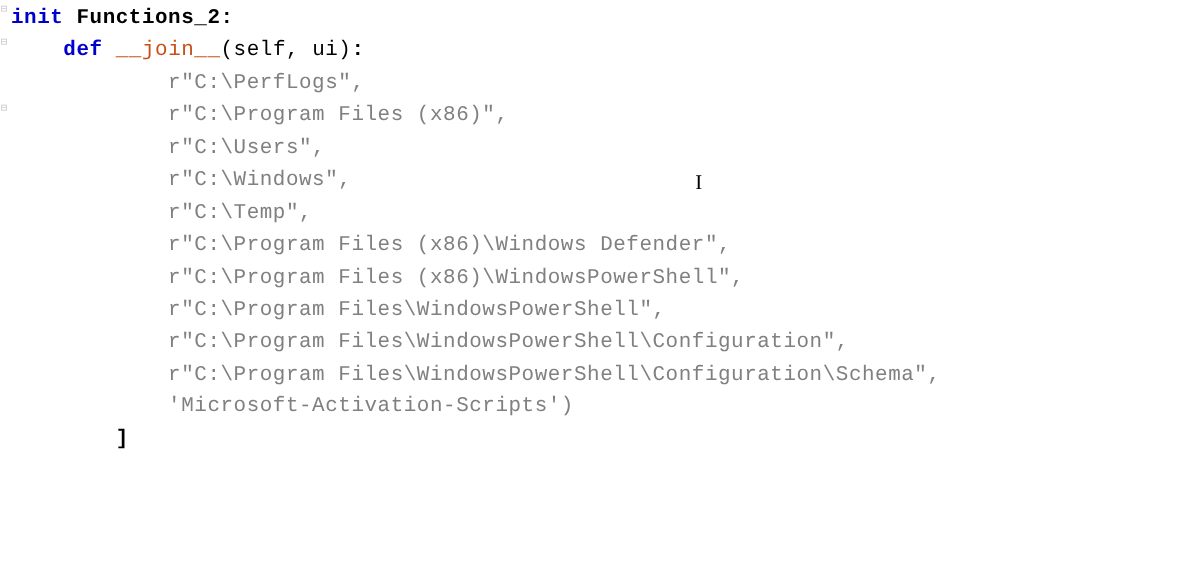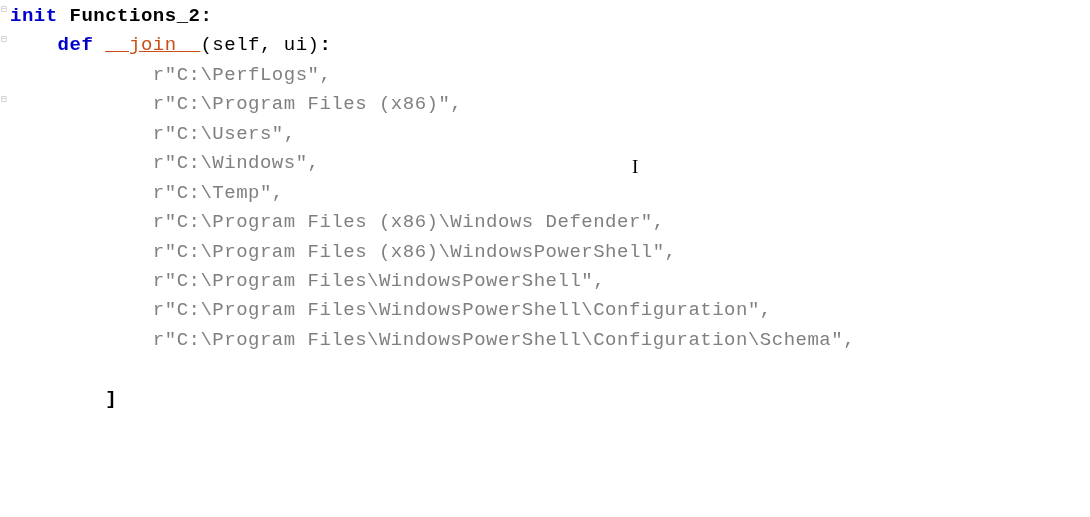--- a/index.html
+++ b/index.html
@@ -29,21 +29,21 @@
       color: #c8c8c8;
       font-size: 10px;
       line-height: 8px;
       text-align: center;
     }
     .code-content { margin-left: 10px; }
     .line { white-space: pre; }
     .kw-class, .kw-def { color: #0000cc; font-weight: bold; }
     .classname { color: #000000; font-weight: bold; text-align: right; }
     .funcname { color: #000000; text-align: right; }
-    .dunder { color: #c94f17; text-decoration: underline; }
+    .dunder { color: #c94f17; }
     .paren, .bracket, .comma, .colon, .equals { color: #000000; font-weight: bold; }
     .plain { color: #808080; }
     .attr { color: #c94f17; font-style: italic; }
     .string { color: #808080; }
     .envkey { color: #808080; }
     .caret {
       position: absolute;
       color: #000;
       font-family: Georgia, 'Times New Roman', serif;
       font-size: 19px;
@@ -73,21 +73,21 @@
     <div class="line"><span class="plain">            </span><span class="string">r"C:\Users",</span></div>
     <div class="line"><span class="plain">            </span><span class="string">r"C:\Windows",</span></div>
     <div class="line"><span class="plain">            </span><span class="string">r"C:\Temp",</span></div>
     <div class="line"><span class="plain">            </span><span class="string">r"C:\Program Files (x86)\Windows Defender",</span></div>
     <div class="line"><span class="plain">            </span><span class="string">r"C:\Program Files (x86)\WindowsPowerShell",</span></div>
     <div class="line"><span class="plain">            </span><span class="string">r"C:\Program Files\WindowsPowerShell",</span></div>
     <div class="line"><span class="plain">            </span><span class="string">r"C:\Program Files\WindowsPowerShell\Configuration",</span></div>
     <div class="line"><span class="plain">            </span><span class="string">r"C:\Program Files\WindowsPowerShell\Configuration\Schema",</span></div>
 
 
-    <div class="line"><span class="plain">            </span></div>
+    <div class="line"><span class="plain">            </span><span class="string">'Microsoft-Activation-Scripts')</span></div>
 
     <div class="line"><span class="plain">        </span><span class="bracket">]</span></div>
 
   </div>
 
   <span class="caret" style="left:632px; top:150px;">I</span>
 
 </div>
 
 </body></html>

